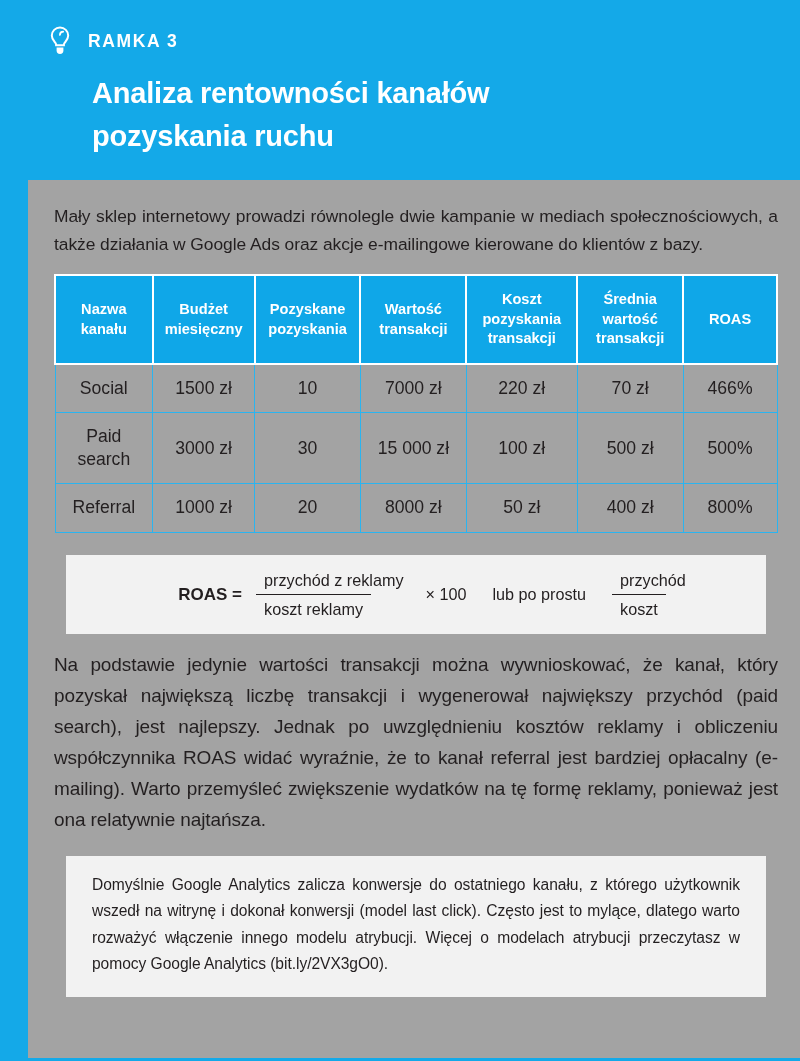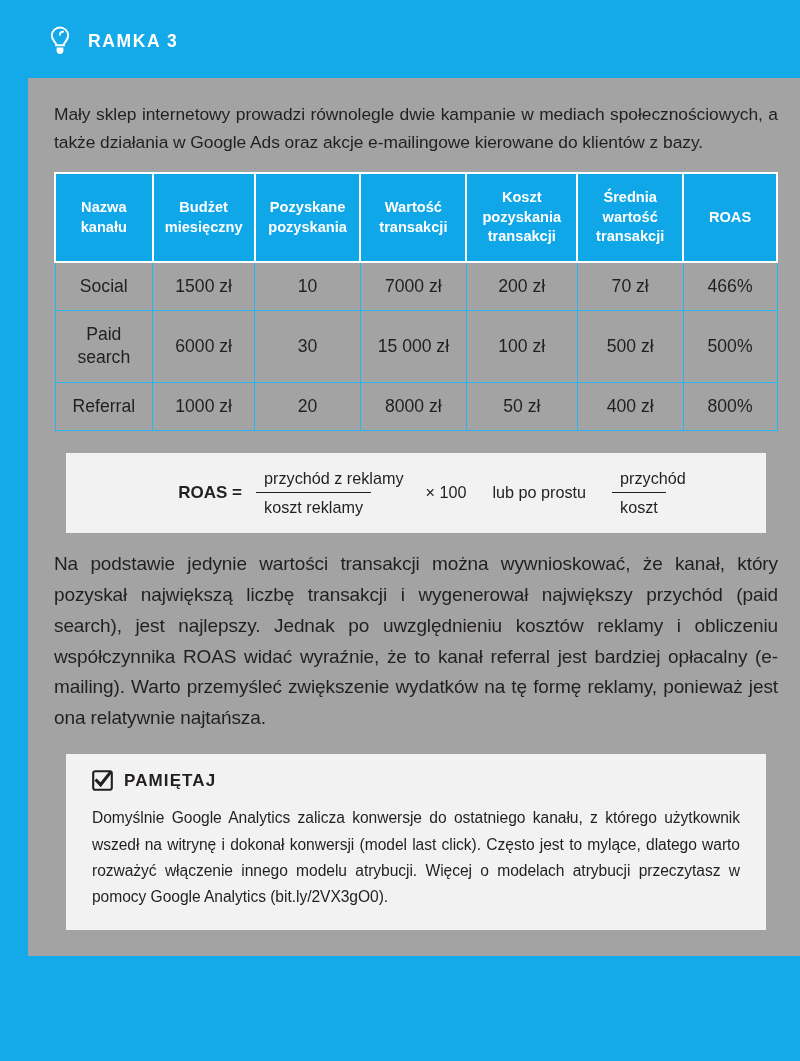--- a/index.html
+++ b/index.html
@@ -201,20 +201,24 @@
   <div class="header">
     <div class="eyebrow-row">
       <span>
         <svg class="bulb-icon" viewBox="0 0 20 30" xmlns="http://www.w3.org/2000/svg">
           <path d="M10 1.5 C5.4 1.5 1.8 5.1 1.8 9.6 c0 3.1 1.6 5.0 2.9 6.4 c0.9 1.0 1.4 1.6 1.4 2.6 v0.6 h7.8 v-0.6 c0-1.0 0.5-1.6 1.4-2.6 c1.3-1.4 2.9-3.3 2.9-6.4 C18.2 5.1 14.6 1.5 10 1.5 Z" fill="none" stroke="#ffffff" stroke-width="2"></path>
           <path d="M6.6 21.6 h6.8 v3.0 a3.4 3.4 0 0 1 -3.4 3.4 a3.4 3.4 0 0 1 -3.4 -3.4 Z" fill="#ffffff"></path>
           <path d="M9.9 9.0 a3.4 3.4 0 0 1 3.3 -3.3" fill="none" stroke="#ffffff" stroke-width="1.7" stroke-linecap="round"></path>
         </svg>
       </span>
       <span class="eyebrow">RAMKA 3</span>
+    </div>
+    <div class="headline">
+      <span>Analiza rentowności kanałów</span><br>
+      <span>pozyskania ruchu</span>
     </div>
   </div>
 
   <div class="content">
 
     <p class="intro">Mały sklep internetowy prowadzi równolegle dwie kampanie w mediach społecznościowych, a także działania w Google Ads oraz akcje e-mailingowe kierowane do klientów z bazy.</p>
 
     <table class="roas-table">
       <colgroup>
         <col class="col-1">
@@ -257,27 +261,27 @@
             <span>ROAS</span>
           </th>
         </tr>
       </thead>
       <tbody>
         <tr>
           <td>Social</td>
           <td>1500 zł</td>
           <td>10</td>
           <td>7000 zł</td>
-          <td>200 zł</td>
+          <td>220 zł</td>
           <td>70 zł</td>
           <td>466%</td>
         </tr>
         <tr>
           <td>Paid search</td>
-          <td>6000 zł</td>
+          <td>3000 zł</td>
           <td>30</td>
           <td>15 000 zł</td>
           <td>100 zł</td>
           <td>500 zł</td>
           <td>500%</td>
         </tr>
         <tr>
           <td>Referral</td>
           <td>1000 zł</td>
           <td>20</td>
@@ -299,26 +303,17 @@
       <span class="formula-or">lub po prostu</span>
       <span class="frac">
         <span class="num">przychód</span>
         <span class="den">koszt</span>
       </span>
     </div>
 
     <p class="body-text">Na podstawie jedynie wartości transakcji można wywnioskować, że kanał, który pozyskał największą liczbę transakcji i wygenerował największy przychód (paid search), jest najlepszy. Jednak po uwzględnieniu kosztów reklamy i obliczeniu współczynnika ROAS widać wyraźnie, że to kanał referral jest bardziej opłacalny (e-mailing). Warto przemyśleć zwiększenie wydatków na tę formę reklamy, ponieważ jest ona relatywnie najtańsza.</p>
 
     <div class="remember-box">
-      <div class="remember-head">
-        <span>
-          <svg class="check-icon" viewBox="0 0 21 21" xmlns="http://www.w3.org/2000/svg">
-            <rect x="1.2" y="1.2" width="18.6" height="18.6" rx="2" fill="none" stroke="#231f20" stroke-width="2.1"></rect>
-            <path d="M4.6 10.6 L8.6 14.8 L18.2 2.6" fill="none" stroke="#231f20" stroke-width="3.1" stroke-linecap="square"></path>
-          </svg>
-        </span>
-        <span class="remember-title">PAMIĘTAJ</span>
-      </div>
       <p class="remember-text">Domyślnie Google Analytics zalicza konwersje do ostatniego kanału, z którego użytkownik wszedł na witrynę i dokonał konwersji (model last click). Często jest to mylące, dlatego warto rozważyć włączenie innego modelu atrybucji. Więcej o modelach atrybucji przeczytasz w pomocy Google Analytics (bit.ly/2VX3gO0).</p>
     </div>
 
   </div>
 </div>
 
 </body></html>

